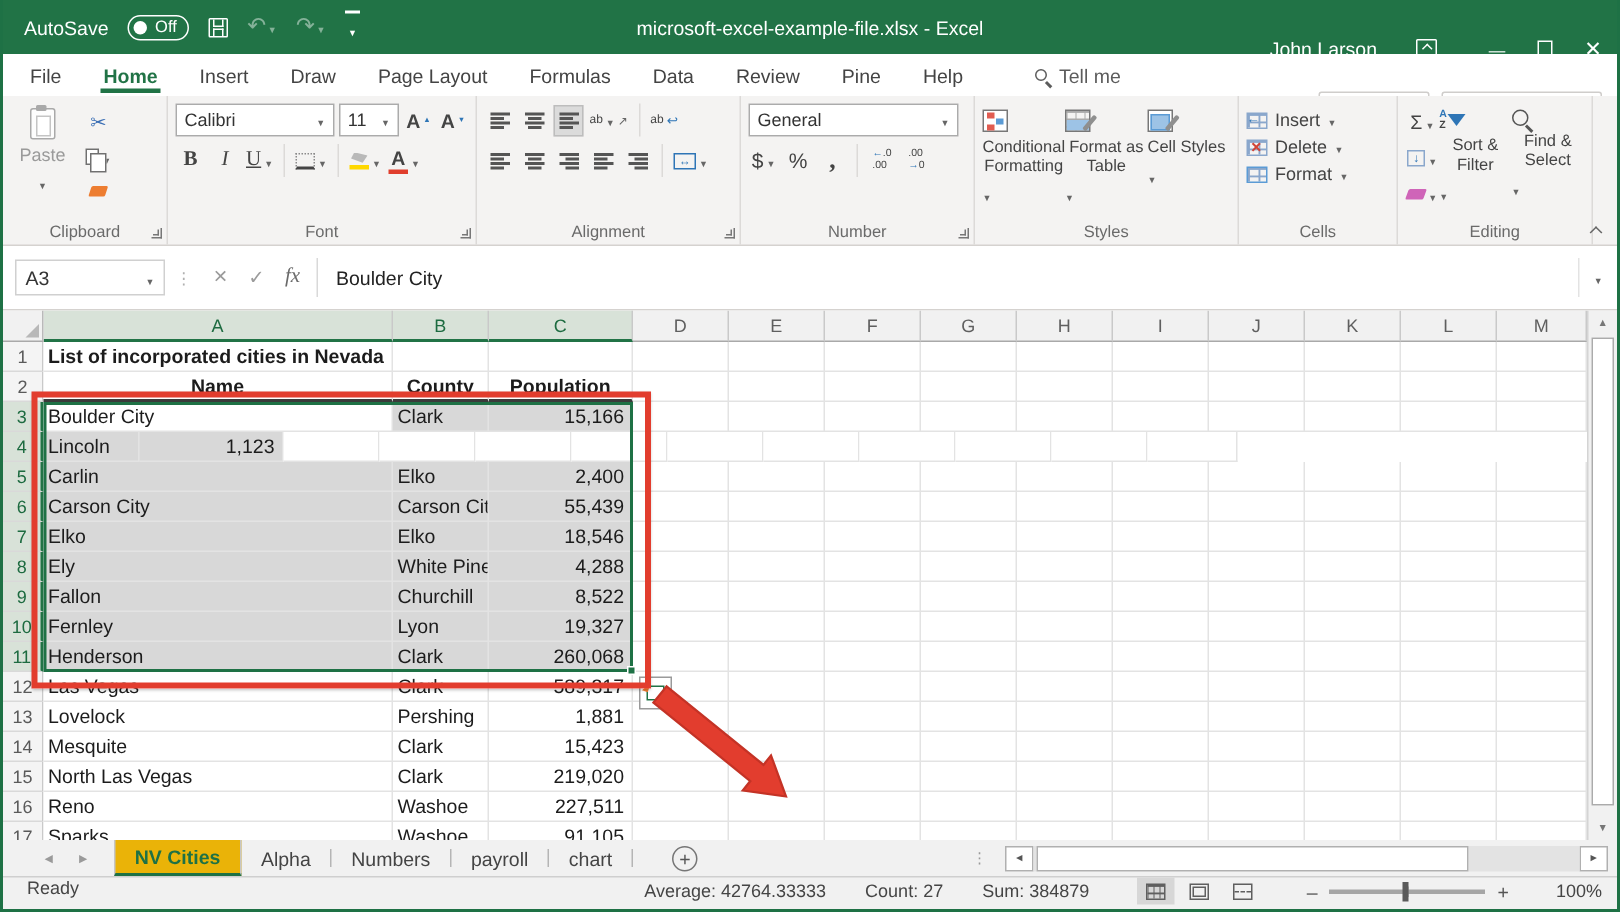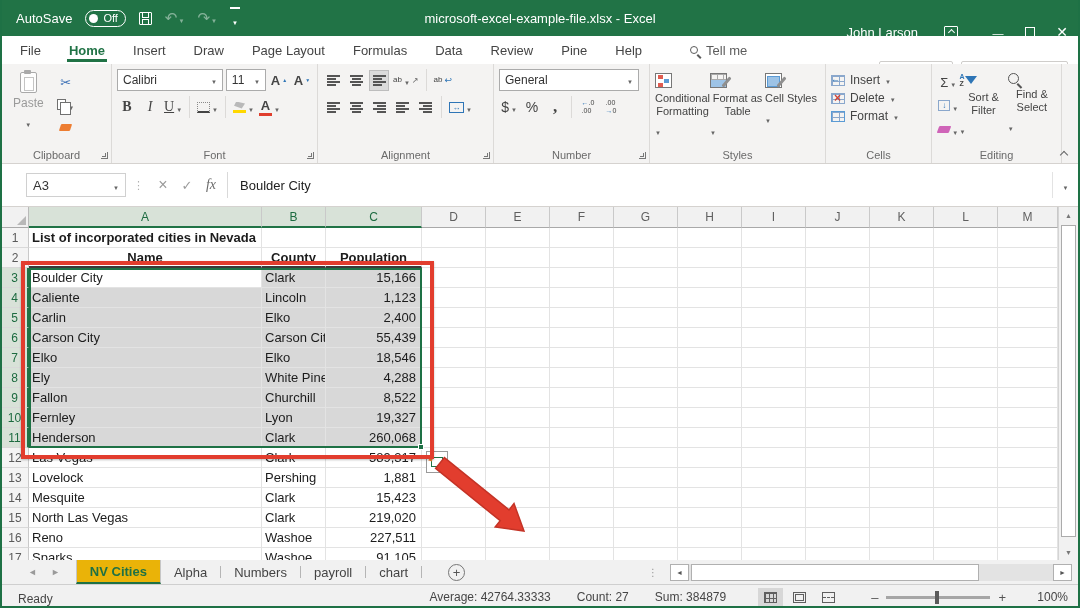--- a/index.html
+++ b/index.html
@@ -139,21 +139,21 @@
   .azico{display:flex;align-items:center;gap:1px;}
   .azcol{display:flex;flex-direction:column;font-size:7px;font-weight:bold;line-height:1;}
   .azcol .a{color:#2e75b6;} .azcol .z{color:#444;}
   .funnel{width:0;height:0;border-left:6px solid transparent;border-right:6px solid transparent;border-top:8px solid #2e75b6;}
   .magbig{width:11px;height:11px;border:1.5px solid #555;border-radius:50%;position:relative;}
   .magbig::after{content:"";position:absolute;left:9px;top:9px;width:6px;height:2px;background:#555;transform:rotate(45deg);transform-origin:0 0;}
   .collapse{position:absolute;right:10px;bottom:6px;width:8px;height:8px;cursor:pointer;}
   .collapse::before{content:"";position:absolute;left:1px;top:3px;width:5px;height:5px;border-left:1.5px solid #666;border-top:1.5px solid #666;transform:rotate(45deg);}
 
   
-  .fbar{height:42px;background:#fff;display:flex;align-items:center;flex:none;padding-left:24px;}
+  .fbar{height:42px;background:#fff;display:flex;align-items:center;flex:none;padding-left:8px;}
   .namebox{width:100px;height:24px;border:1px solid #d0d0d0;display:flex;align-items:center;padding:0 6px;font-size:13px;color:#333;}
   .namebox .g-dd2{margin-left:auto;}
   .dots3{color:#b0b0b0;font-size:11px;margin:0 7px;letter-spacing:0;}
   .fbtn{width:24px;height:24px;display:flex;align-items:center;justify-content:center;color:#9b9b9b;font-size:13px;cursor:pointer;}
   .g-x::before{content:"×";font-size:16px;}
   .g-check::before{content:"✓";}
   .fxg{font-style:italic;font-family:"Liberation Serif",serif;color:#6a6a6a;font-size:14px;}
   .fdiv{width:1px;height:26px;background:#d9d9d9;margin:0 4px;}
   .ffield{flex:1;height:26px;display:flex;align-items:center;padding-left:8px;font-size:13px;color:#222;}
   .fexp{width:26px;display:flex;align-items:center;justify-content:center;border-left:1px solid #e3e3e3;height:26px;}
@@ -204,21 +204,21 @@
   .stab.active{background:#eab308;color:#1e7145;font-weight:bold;border-left:1px solid #c6c6c6;border-right:1px solid #c6c6c6;border-bottom:2px solid #1e7145;text-align:center;}
   .ssep{width:1px;height:12px;background:#b5b5b5;align-self:center;}
   .addsheet{width:17px;height:17px;border:1px solid #767676;border-radius:50%;display:flex;align-items:center;justify-content:center;color:#555;font-size:13px;line-height:1;margin:0 0 0 26px;align-self:center;cursor:pointer;}
   .sb-dots{margin-left:auto;align-self:center;color:#999;font-size:10px;}
   .hscroll{width:402px;align-self:center;display:flex;align-items:center;height:17px;margin:0 6px 0 12px;}
   .hs-btn{width:19px;height:17px;background:#fff;border:1px solid #b0b0b0;display:flex;align-items:center;justify-content:center;color:#555;font-size:7px;cursor:pointer;flex:none;}
   .hs-track{flex:1;height:17px;background:#e3e3e3;position:relative;}
   .hs-thumb{position:absolute;left:2px;top:0;height:17px;width:79%;background:#fff;border:1px solid #b0b0b0;cursor:grab;}
 
   
-  .statusbar{height:22px;background:#f1f1f1;border-top:1px solid #cfcfcf;display:flex;align-items:flex-end;font-size:12px;color:#454545;padding:0 10px 0 16px;flex:none;}
+  .statusbar{height:22px;background:#f1f1f1;border-top:1px solid #cfcfcf;display:flex;align-items:flex-start;font-size:12px;color:#454545;padding:0 10px 0 16px;flex:none;}
   .sb-right{margin-left:auto;display:flex;align-items:center;gap:26px;}
   .viewbtns{display:flex;align-items:center;gap:4px;margin-left:6px;}
   .vb{width:25px;height:18px;display:flex;align-items:center;justify-content:center;cursor:pointer;}
   .vb.on{background:#d7d7d7;}
   .vgrid{width:13px;height:11px;border:1px solid #5f5f5f;background-image:linear-gradient(to right,#5f5f5f 1px,transparent 1px),linear-gradient(#5f5f5f 1px,transparent 1px);background-size:4px 5px;}
   .vlayout{width:13px;height:11px;border:1px solid #5f5f5f;display:flex;align-items:center;justify-content:center;}
   .vlayout::before{content:"";width:7px;height:5px;border:1px solid #5f5f5f;}
   .vbreak{width:13px;height:11px;border:1px solid #5f5f5f;position:relative;}
   .vbreak::before{content:"";position:absolute;left:0;right:0;top:4px;border-top:1px dashed #5f5f5f;}
   .zoomctl{display:flex;align-items:center;gap:8px;margin-left:4px;}
@@ -607,21 +607,20 @@
             <div class="cell wG"></div>
             <div class="cell wH"></div>
             <div class="cell wI"></div>
             <div class="cell wJ"></div>
             <div class="cell wK"></div>
             <div class="cell wL"></div>
             <div class="cell wM"></div>
           </div>
           <div class="grow">
             <div class="rh selh">4</div>
-            <div class="cell wA sel">Caliente</div>
             <div class="cell wB sel">Lincoln</div>
             <div class="cell wC num sel">1,123</div>
             <div class="cell wD"></div>
             <div class="cell wE"></div>
             <div class="cell wF"></div>
             <div class="cell wG"></div>
             <div class="cell wH"></div>
             <div class="cell wI"></div>
             <div class="cell wJ"></div>
             <div class="cell wK"></div>

